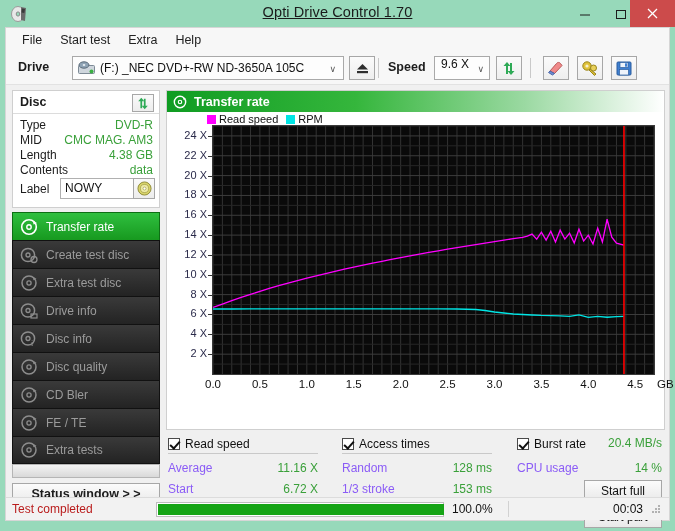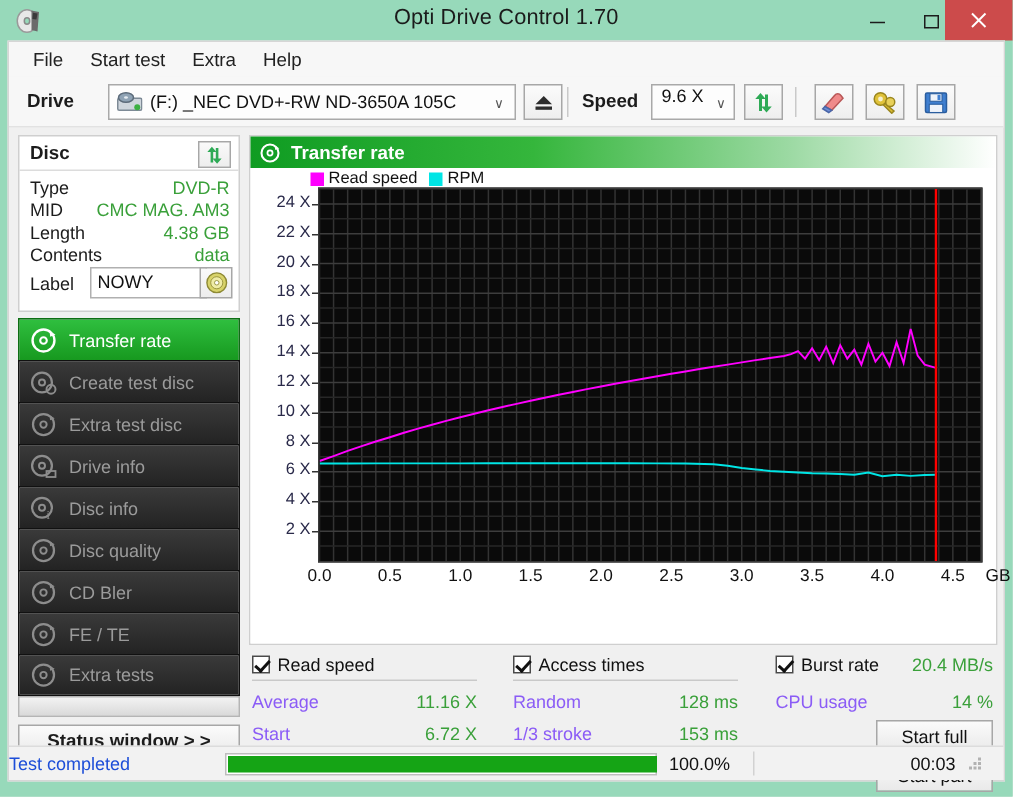--- a/index.html
+++ b/index.html
@@ -22,20 +22,21 @@
     background: #97d9ba;
   }
   #titlebar-icon {
     position: absolute; left: 10px; top: 5px; width: 18px; height: 18px;
   }
   #title-text {
     position: absolute; left: 0; top: 4px; width: 675px;
     text-align: center;
     font-size: 14.5px; color: #1b1b1b;
     letter-spacing: .1px;
+    text-decoration: underline;
   }
   .winbtn {
     position: absolute; top: 0; height: 27px; width: 36px;
     display: flex; align-items: center; justify-content: center;
     font-size: 13px; color: #1c1c1c;
   }
   #btn-min { right: 72px; }
   #btn-max { right: 36px; }
   #btn-close { right: 0; width: 45px; background: #cc4b4b; color: #fff; font-size: 15px; }
 
@@ -205,21 +206,21 @@
     display:flex; align-items:center; justify-content:center;
     font-size:12px; color:#111;
   }
 
   
   #statusbar {
     position:absolute; left:0; top:469px; width:663px; height:23px;
     background:#f2f2f2; border-top:1px solid #dcdcdc;
     display:flex; align-items:center;
   }
-  #status-text { font-size:12px; color:#1d4ed8; margin-left:0; width:140px; }
+  #status-text { font-size:12px; color:#b91c1c; margin-left:6px; width:140px; }
   #progress-outer {
     width:288px; height:15px; background:#ffffff; border:1px solid #bdbdbd;
     position:relative; margin-left:4px;
   }
   #progress-fill { position:absolute; left:1px; top:1px; height:11px; background:#15a415; }
   #progress-pct { font-size:12px; color:#111; margin-left:8px; width:52px; }
   .sb-sep { width:1px; height:16px; background:#d2d2d2; margin:0 4px; }
   #elapsed { font-size:12px; color:#111; text-align:right; width:130px; }
   #grip { width:10px; height:10px; margin-left:8px; position:relative; }
   .grip-dot { position:absolute; width:2px; height:2px; background:#b2b2b2; }

